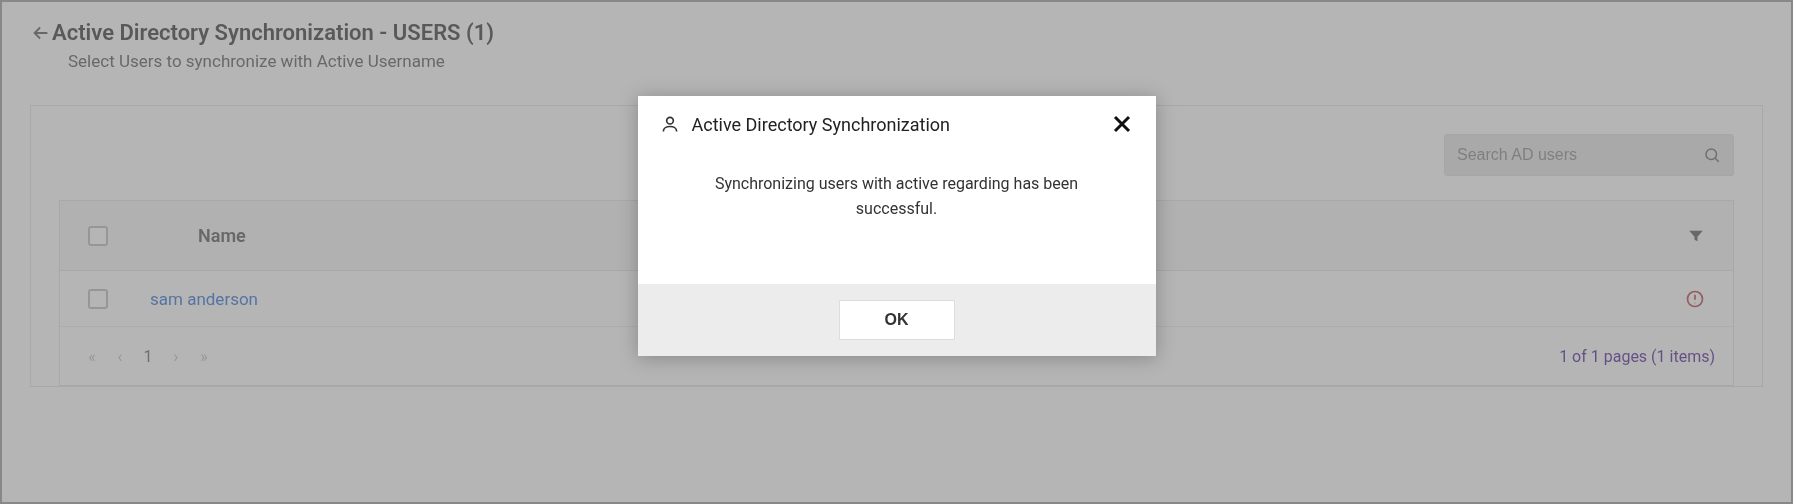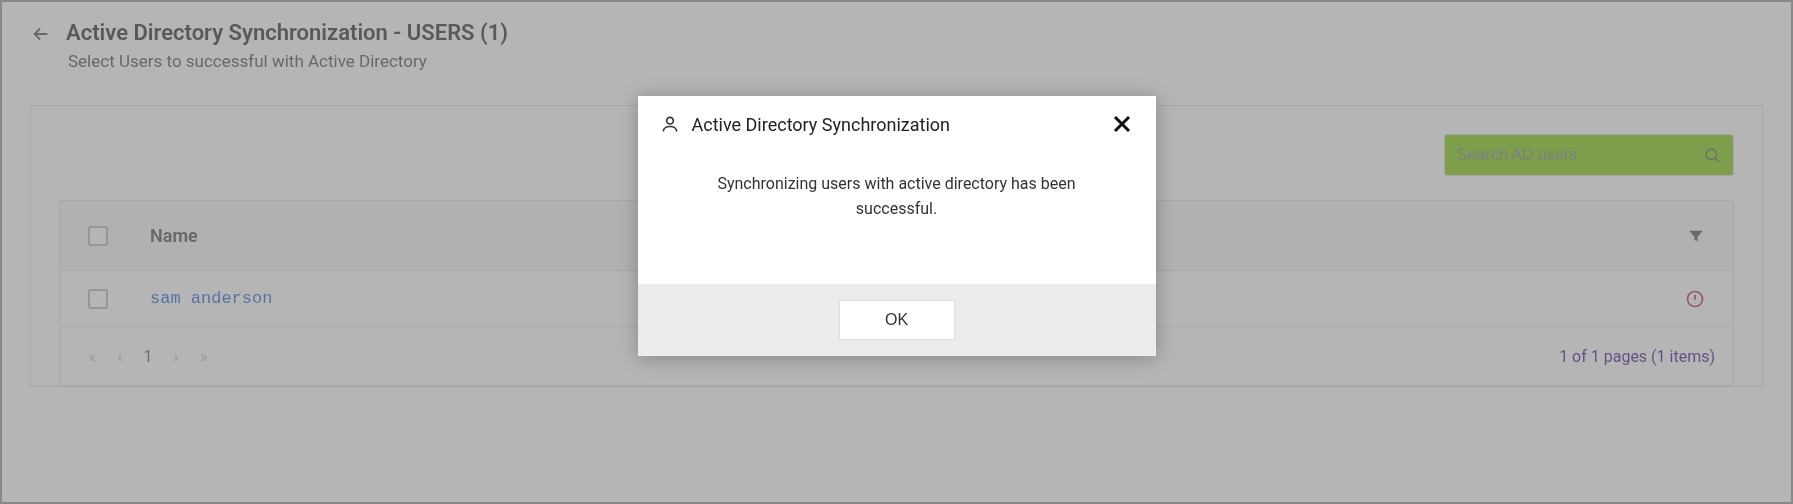--- a/index.html
+++ b/index.html
@@ -1,67 +1,67 @@
 <!DOCTYPE html>
 <html><head>
   <meta charset="utf-8">
   <style>
     * { box-sizing: border-box; margin: 0; padding: 0; }
     body { font-family: -apple-system,BlinkMacSystemFont,"Segoe UI",Roboto,Arial,sans-serif; background:#fff; color:#333; width:1793px; height:504px; overflow:hidden; border:2px solid #888; position:relative; }
     .page { padding:18px 28px; }
-    .header-row { display:flex; align-items:flex-end; gap:14px; }
+    .header-row { display:flex; align-items:center; }
     .back-arrow { width:22px; height:22px; color:#555; }
     .title { font-size:22px; font-weight:600; color:#333; }
     .subtitle { font-size:17px; color:#555; margin-top:6px; margin-left:38px; }
     .panel { margin-top:34px; border:1px solid #e2e2e2; padding:28px 28px 0 28px; background:#fff; }
     .toolbar { display:flex; justify-content:flex-end; margin-bottom:24px; }
-    .search-wrap { display:flex; align-items:center; border:1px solid #ddd; border-radius:3px; width:290px; height:42px; padding:0 12px; background:#84cc16; }
+    .search-wrap { display:flex; align-items:center; border:1px solid #ddd; border-radius:3px; width:290px; height:42px; padding:0 12px; background:#e5e5e5; }
     .search-input { flex:1; border:none; outline:none; font-size:16px; color:#555; background:transparent; }
     .search-input::placeholder { color:#888; }
     .search-icon { width:18px; height:18px; color:#666; }
     .table { border:1px solid #e3e3e3; }
-    .thead { display:flex; align-items:center; height:70px; background:#f5f5f5; border-bottom:1px solid #e3e3e3; padding:0 28px; }
+    .thead { display:flex; align-items:center; height:70px; background:#f5f5f5; border-bottom:1px solid #e3e3e3; padding:0 28px;gap:48px; }
     .checkbox { width:20px; height:20px; border:2px solid #bbb; border-radius:3px; background:#fff; }
     .col-name { margin-left:42px; font-size:18px; color:#555; font-weight:600; flex:1; }
     .filter-icon { width:18px; height:18px; color:#555; }
     .trow { display:flex; align-items:center; height:56px; border-bottom:1px solid #eee; padding:0 28px; }
-    .user-link { margin-left:42px; font-size:17px; color:#2b6fd6; cursor:pointer; flex:1;font-family:Liberation Mono, monospace; }
+    .user-link { margin-left:42px; font-size:17px; color:#2b6fd6; cursor:pointer; flex:1; }
     .warn-icon { width:20px; height:20px; color:#b63a3a; }
     .pager { display:flex; align-items:center; height:58px; padding:0 18px; color:#888; font-size:16px; }
     .pager .nav { width:28px; text-align:center; color:#bbb; }
     .pager .page-num { width:28px; text-align:center; color:#666; }
     .pager .spacer { flex:1; }
     .pager .summary { color:#4c1d95; }
     
     .overlay { position:absolute; inset:0; background:rgba(120,120,120,0.55); display:flex; align-items:flex-start; justify-content:center; }
     .modal { margin-top:94px; width:518px; background:#fff; box-shadow:0 2px 18px rgba(0,0,0,0.25); display:flex; flex-direction:column; }
     .modal-head { display:flex; align-items:center; padding:16px 22px; }
     .modal-head .person-icon { width:20px; height:20px; color:#333; margin-right:12px; }
     .modal-title { font-size:18px; color:#222; flex:1; }
     .close-icon { width:24px; height:24px; color:#111; cursor:pointer; }
     .modal-body { padding:20px 40px 48px 40px; font-size:16px; color:#333; line-height:1.55; }
     .modal-body .msg1 { text-align:center; margin-bottom:14px; }
     .modal-body ul { margin:0 0 14px 34px; }
     .modal-body li { margin-bottom:2px; }
     .modal-body .sub { margin-left:0; }
     .modal-body .msg2 { text-align:center; }
     .modal-foot { background:#ececec; padding:16px; display:flex; justify-content:center; }
-    .ok-btn { background:#fff; border:1px solid #ddd; width:116px; height:40px; font-size:16px; color:#333; cursor:pointer; }
+    .ok-btn { background:#fff; border:1px solid #ddd; width:116px; height:40px; font-size:16px; color:#333; cursor:pointer;font-weight:bold; }
   </style>
 </head>
 <body>
 
 <div class="page">
   <div class="header-row">
     <svg class="back-arrow" viewBox="0 0 24 24" fill="none" stroke="currentColor" stroke-width="2">
         <path d="M19 12H5M11 18l-6-6 6-6"></path>
       </svg>
     <div class="title">Active Directory Synchronization - USERS (1)</div>
   </div>
-  <div class="subtitle">Select Users to successful with Active Directory</div>
+  <div class="subtitle">Select Users to synchronize with Active Username</div>
 
   <div class="panel">
     <div class="toolbar">
       <div class="search-wrap">
         <input class="search-input" placeholder="Search AD users" style="">
         <svg class="search-icon" viewBox="0 0 24 24" fill="none" stroke="currentColor" stroke-width="2">
             <circle cx="11" cy="11" r="7"></circle>
             <path d="M21 21l-5-5"></path>
           </svg>
       </div>
@@ -102,19 +102,19 @@
       <svg class="person-icon" viewBox="0 0 24 24" fill="none" stroke="currentColor" stroke-width="2">
           <circle cx="12" cy="8" r="4"></circle>
           <path d="M4 21c0-4 4-6 8-6s8 2 8 6"></path>
         </svg>
       <div class="modal-title">Active Directory Synchronization</div>
       <svg class="close-icon" viewBox="0 0 24 24" fill="none" stroke="currentColor" stroke-width="3">
           <path d="M5 5l14 14M19 5L5 19"></path>
         </svg>
     </div>
     <div class="modal-body">
-      <div class="msg1">Synchronizing users with active directory has been successful.</div>
+      <div class="msg1">Synchronizing users with active regarding has been successful.</div>
     </div>
     <div class="modal-foot">
       <button class="ok-btn">OK</button>
     </div>
   </div>
 </div>
 
 </body></html>

